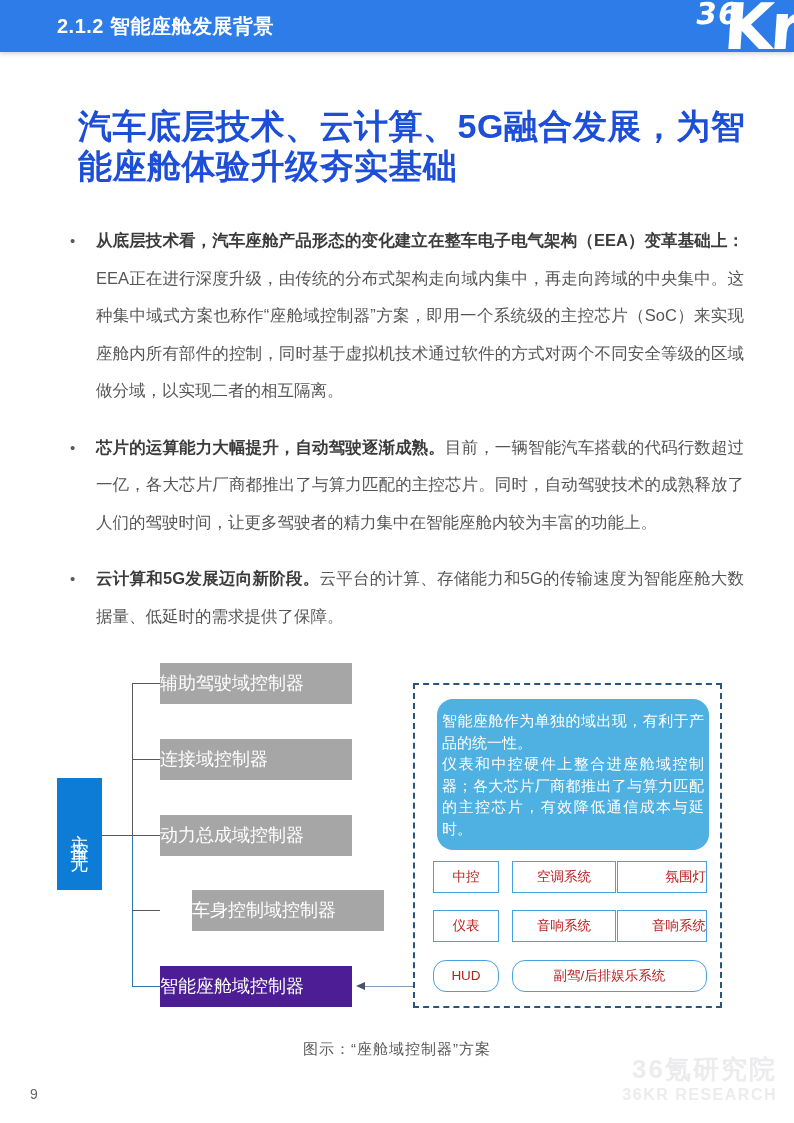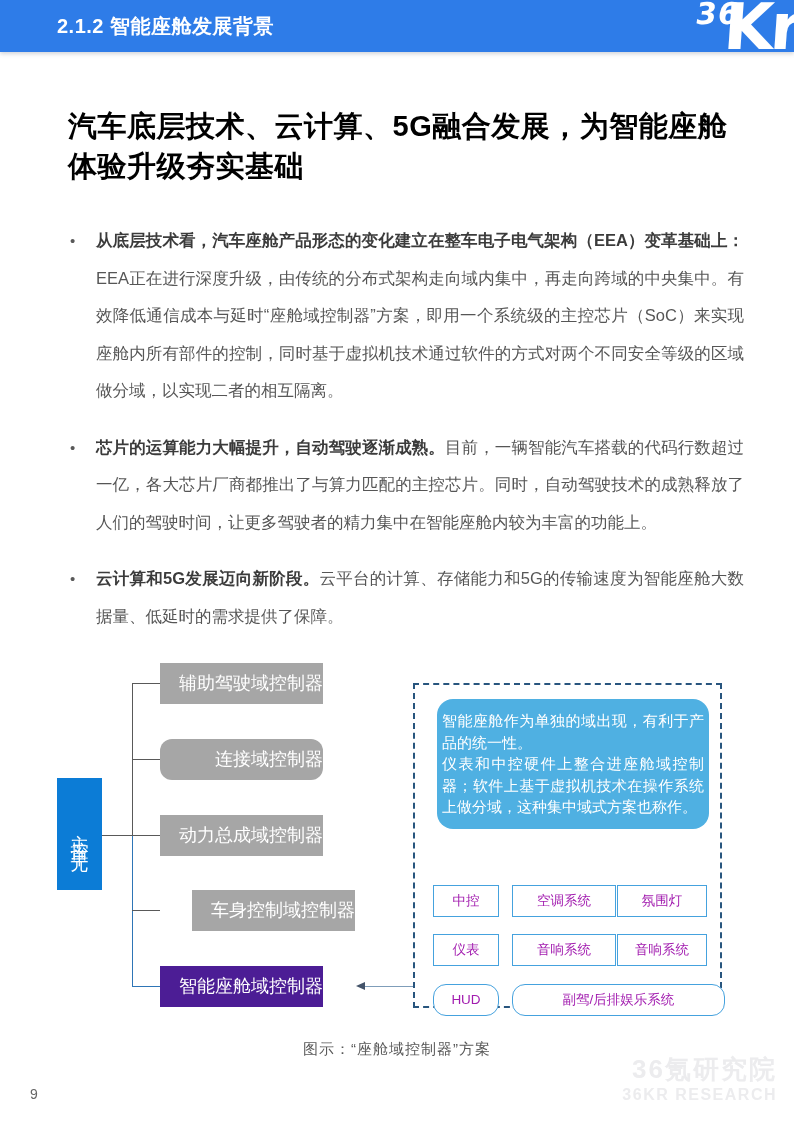--- a/index.html
+++ b/index.html
@@ -21,22 +21,22 @@
   .logo .n36{
     position:absolute;left:6px;top:-4px;font-size:30px;font-weight:bold;
     transform:skewX(-8deg);font-family:"DejaVu Sans",sans-serif;letter-spacing:1px;
   }
   .logo .kr{
     position:absolute;left:34px;top:-10px;font-size:64px;font-weight:bold;
     transform:skewX(-4deg);letter-spacing:-3px;font-family:"DejaVu Sans",sans-serif;
   }
   
   .main-title{
-    position:absolute;left:68px;top:106px;width:676px;
-    color:#000000;font-size:29px;font-weight:bold;line-height:40px;
+    position:absolute;left:78px;top:106px;width:676px;
+    color:#1d4ed8;font-size:34px;font-weight:bold;line-height:40px;
     letter-spacing:.5px;
   }
   
   .bullets{position:absolute;left:68px;top:222px;width:676px;}
   .bullet{
     position:relative;padding-left:28px;margin-bottom:19px;
     font-size:16.5px;line-height:37.5px;color:#565656;text-align:justify;
   }
   .bullet .marker{
     position:absolute;left:2px;top:0;color:#595959;font-size:15px;
@@ -44,23 +44,23 @@
   .bullet .b{font-weight:bold;color:#3B3B3B;}
   
   .diagram{position:absolute;left:0;top:655px;width:794px;height:380px;}
   .master{
     position:absolute;left:57px;top:123px;width:45px;height:112px;
     background:#0C7CD6;color:#fff;font-size:18px;
     writing-mode:vertical-rl;text-orientation:upright;letter-spacing:7px;
     display:flex;align-items:center;justify-content:center;
   }
   .dbox{
-    position:absolute;left:160px;width:163px;height:41px;
+    position:absolute;left:160px;width:192px;height:41px;
     background:#A6A6A6;color:#ffffff;font-size:18px;line-height:41px;
-    text-align:right;white-space:nowrap;
+    text-align:left;white-space:nowrap;
   }
   .dbox.hl{background:#4c1d95;}
   .ln{position:absolute;background:#595959;}
   .ln.blue{background:#2E75B6;}
   .arrow-line{position:absolute;left:364px;top:331px;width:49px;height:1px;background:#7F9DB9;}
   .arrow-head{
     position:absolute;left:356px;top:327px;width:0;height:0;
     border-top:4.5px solid transparent;border-bottom:4.5px solid transparent;
     border-right:9px solid #44546A;
   }
@@ -70,28 +70,27 @@
   }
   .callout{
     position:absolute;left:22px;top:14px;width:272px;box-sizing:border-box;
     background:#4FB0E2;border-radius:16px;padding:11px 5px;
     color:#ffffff;font-size:15px;line-height:21.5px;text-align:justify;
   }
   .callout p{margin:0;}
   .comp{
     position:absolute;height:32px;box-sizing:border-box;
     border:1.5px solid #45A2DE;background:#ffffff;
-    color:#a21caf;font-size:13.5px;line-height:29px;text-align:center;
+    color:#b91c1c;font-size:13.5px;line-height:29px;text-align:center;
     white-space:nowrap;
-    margin-top:24px;
   }
   
   .c-r1{top:176px;} .c-r2{top:225px;} .c-r3{top:275px;border-radius:13px;}
-  .c-c1{left:18px;width:66px;} .c-c2{left:97px;width:104px;} .c-c3{left:202px;width:90px;}
-  .c-wide{left:97px;width:213px;}
+  .c-c1{left:18px;width:66px;} .c-c2{left:97px;width:104px;} .c-c3{left:202px;width:90px;text-align:right;}
+  .c-wide{left:97px;width:195px;}
   
   .caption{
     position:absolute;left:0;top:1040px;width:794px;text-align:center;
     color:#595959;font-size:15px;letter-spacing:1px;
   }
   .pagenum{position:absolute;left:30px;top:1086px;color:#666;font-size:14px;}
   .watermark{
     position:absolute;right:17px;top:1054px;text-align:right;
     color:#ECECEE;font-weight:bold;
   }
@@ -107,21 +106,21 @@
     <span class="n36">36</span>
     <span class="kr">Kr</span>
   </div>
 </div>
 
 <div class="main-title">汽车底层技术、云计算、5G融合发展，为智能座舱体验升级夯实基础</div>
 
 <div class="bullets">
   <div class="bullet">
     <span class="marker">•</span>
-    <span class="b">从底层技术看，汽车座舱产品形态的变化建立在整车电子电气架构（EEA）变革基础上：</span><span>EEA正在进行深度升级，由传统的分布式架构走向域内集中，再走向跨域的中央集中。有效降低通信成本与延时“座舱域控制器”方案，即用一个系统级的主控芯片（SoC）来实现座舱内所有部件的控制，同时基于虚拟机技术通过软件的方式对两个不同安全等级的区域做分域，以实现二者的相互隔离。</span>
+    <span class="b">从底层技术看，汽车座舱产品形态的变化建立在整车电子电气架构（EEA）变革基础上：</span><span>EEA正在进行深度升级，由传统的分布式架构走向域内集中，再走向跨域的中央集中。这种集中域式方案也称作“座舱域控制器”方案，即用一个系统级的主控芯片（SoC）来实现座舱内所有部件的控制，同时基于虚拟机技术通过软件的方式对两个不同安全等级的区域做分域，以实现二者的相互隔离。</span>
   </div>
   <div class="bullet">
     <span class="marker">•</span>
     <span class="b">芯片的运算能力大幅提升，自动驾驶逐渐成熟。</span><span>目前，一辆智能汽车搭载的代码行数超过一亿，各大芯片厂商都推出了与算力匹配的主控芯片。同时，自动驾驶技术的成熟释放了人们的驾驶时间，让更多驾驶者的精力集中在智能座舱内较为丰富的功能上。</span>
   </div>
   <div class="bullet">
     <span class="marker">•</span>
     <span class="b">云计算和5G发展迈向新阶段。</span><span>云平台的计算、存储能力和5G的传输速度为智能座舱大数据量、低延时的需求提供了保障。</span>
   </div>
 </div>
@@ -132,32 +131,32 @@
   <div class="ln blue" style="left:132px;top:180px;width:1px;height:152px;"></div>
   <div class="ln" style="left:132px;top:28px;width:28px;height:1px;"></div>
   <div class="ln" style="left:132px;top:104px;width:28px;height:1px;"></div>
   <div class="ln" style="left:102px;top:180px;width:58px;height:1px;"></div>
   <div class="ln" style="left:132px;top:255px;width:28px;height:1px;"></div>
   <div class="ln blue" style="left:132px;top:331px;width:28px;height:1px;"></div>
 
   <div class="master">主控单元</div>
 
   <div class="dbox" style="top:8px;">辅助驾驶域控制器</div>
-  <div class="dbox" style="top:84px;border-radius:12px;">连接域控制器</div>
+  <div class="dbox" style="top:84px;">连接域控制器</div>
   <div class="dbox" style="top:160px;">动力总成域控制器</div>
   <div class="dbox" style="top:235px;margin-left:32px;">车身控制域控制器</div>
   <div class="dbox hl" style="top:311px;">智能座舱域控制器</div>
 
   <div class="arrow-line"></div>
   <div class="arrow-head"></div>
 
   <div class="panel">
     <div class="callout">
       <p>智能座舱作为单独的域出现，有利于产品的统一性。</p>
-      <p>仪表和中控硬件上整合进座舱域控制器；软件上基于虚拟机技术在操作系统上做分域，这种集中域式方案也称作。</p>
+      <p>仪表和中控硬件上整合进座舱域控制器；各大芯片厂商都推出了与算力匹配的主控芯片，有效降低通信成本与延时。</p>
     </div>
     <div class="comp c-r1 c-c1">中控</div>
     <div class="comp c-r1 c-c2">空调系统</div>
     <div class="comp c-r1 c-c3">氛围灯</div>
     <div class="comp c-r2 c-c1">仪表</div>
     <div class="comp c-r2 c-c2">音响系统</div>
     <div class="comp c-r2 c-c3">音响系统</div>
     <div class="comp c-r3 c-c1">HUD</div>
     <div class="comp c-r3 c-wide">副驾/后排娱乐系统</div>
   </div>

